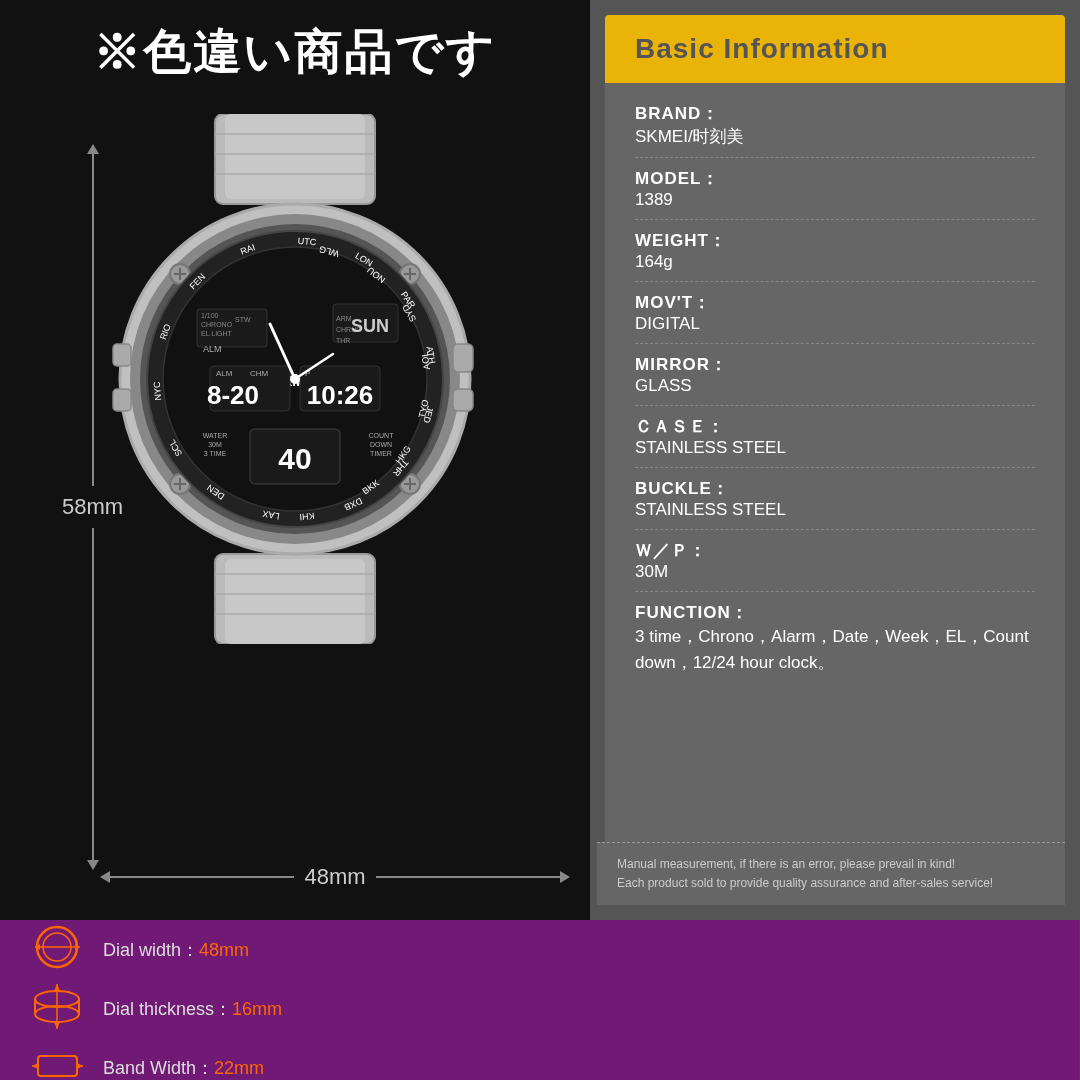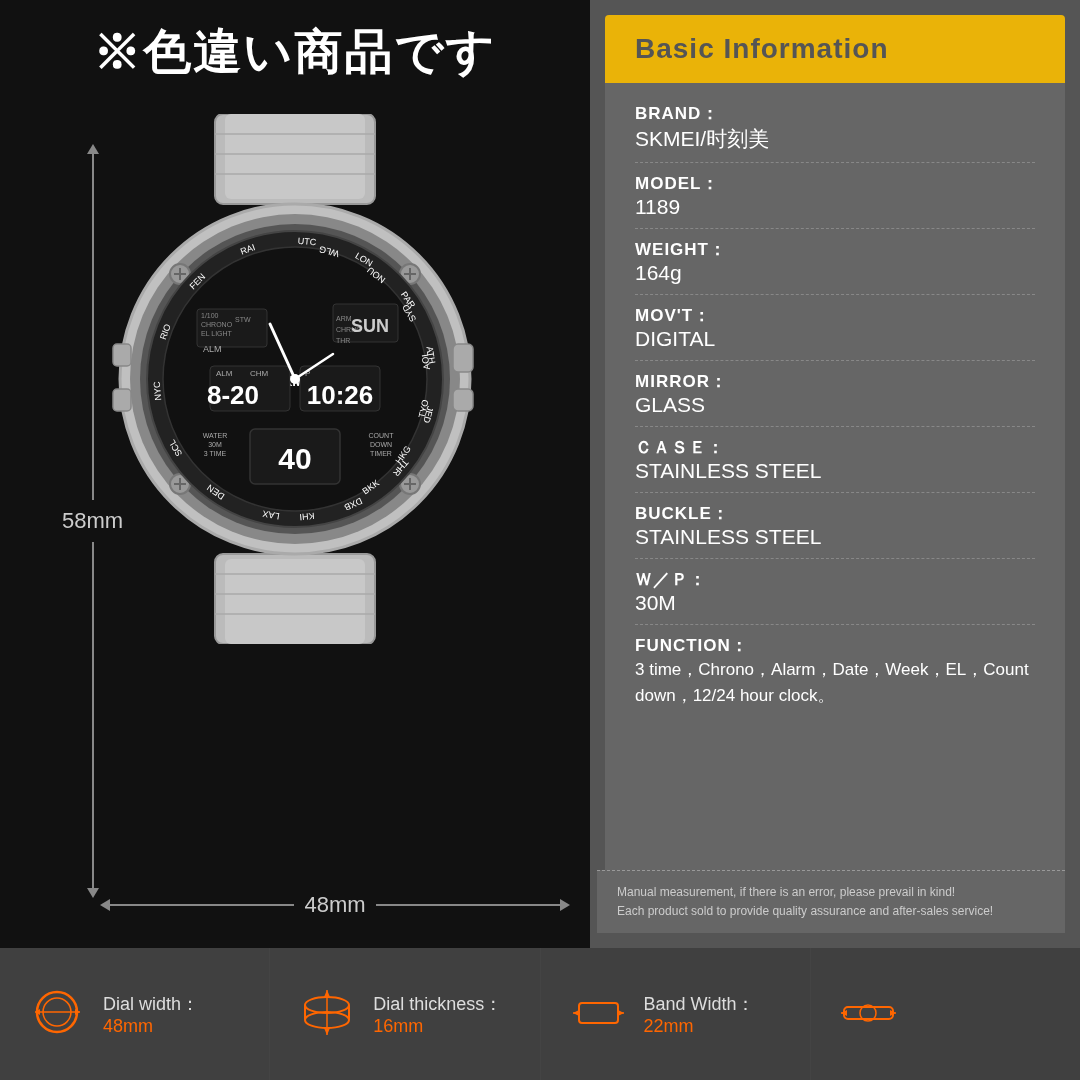--- a/index.html
+++ b/index.html
@@ -173,21 +173,21 @@
     .info-label {
       font-weight: bold;
       color: #fff;
       font-size: 17px;
       min-width: 110px;
       letter-spacing: 1px;
     }
 
     .info-value {
       color: #fff;
-      font-size: 21px;
+      font-size: 17px;
       flex: 1;
     }
 
     .info-function-row {
       display: flex;
       flex-wrap: wrap;
       align-items: flex-start;
     }
 
     .info-function-value {
@@ -205,23 +205,24 @@
     }
 
     .info-note-text {
       color: #ccc;
       font-size: 12px;
       line-height: 1.6;
     }
 
     
     .bottom-bar {
-      height: 132px;
-      background: #404040;
-      display: flex;
+      height: 160px;
+      background: #701a75;
+      display: flex;
+      flex-direction: column;
     }
 
     .spec-cell {
       flex: 1;
       display: flex;
       align-items: center;
       padding: 0 30px;
       gap: 18px;
       border-right: 1px solid #444;
     }
@@ -408,21 +409,21 @@
 
       <div class="info-body">
 
         <div class="info-row">
           <span class="info-label">BRAND：</span>
           <span class="info-value">SKMEI/时刻美</span>
         </div>
 
         <div class="info-row">
           <span class="info-label">MODEL：</span>
-          <span class="info-value">1189</span>
+          <span class="info-value">1389</span>
         </div>
 
         <div class="info-row">
           <span class="info-label">WEIGHT：</span>
           <span class="info-value">164g</span>
         </div>
 
         <div class="info-row">
           <span class="info-label">MOV'T：</span>
           <span class="info-value">DIGITAL</span>

